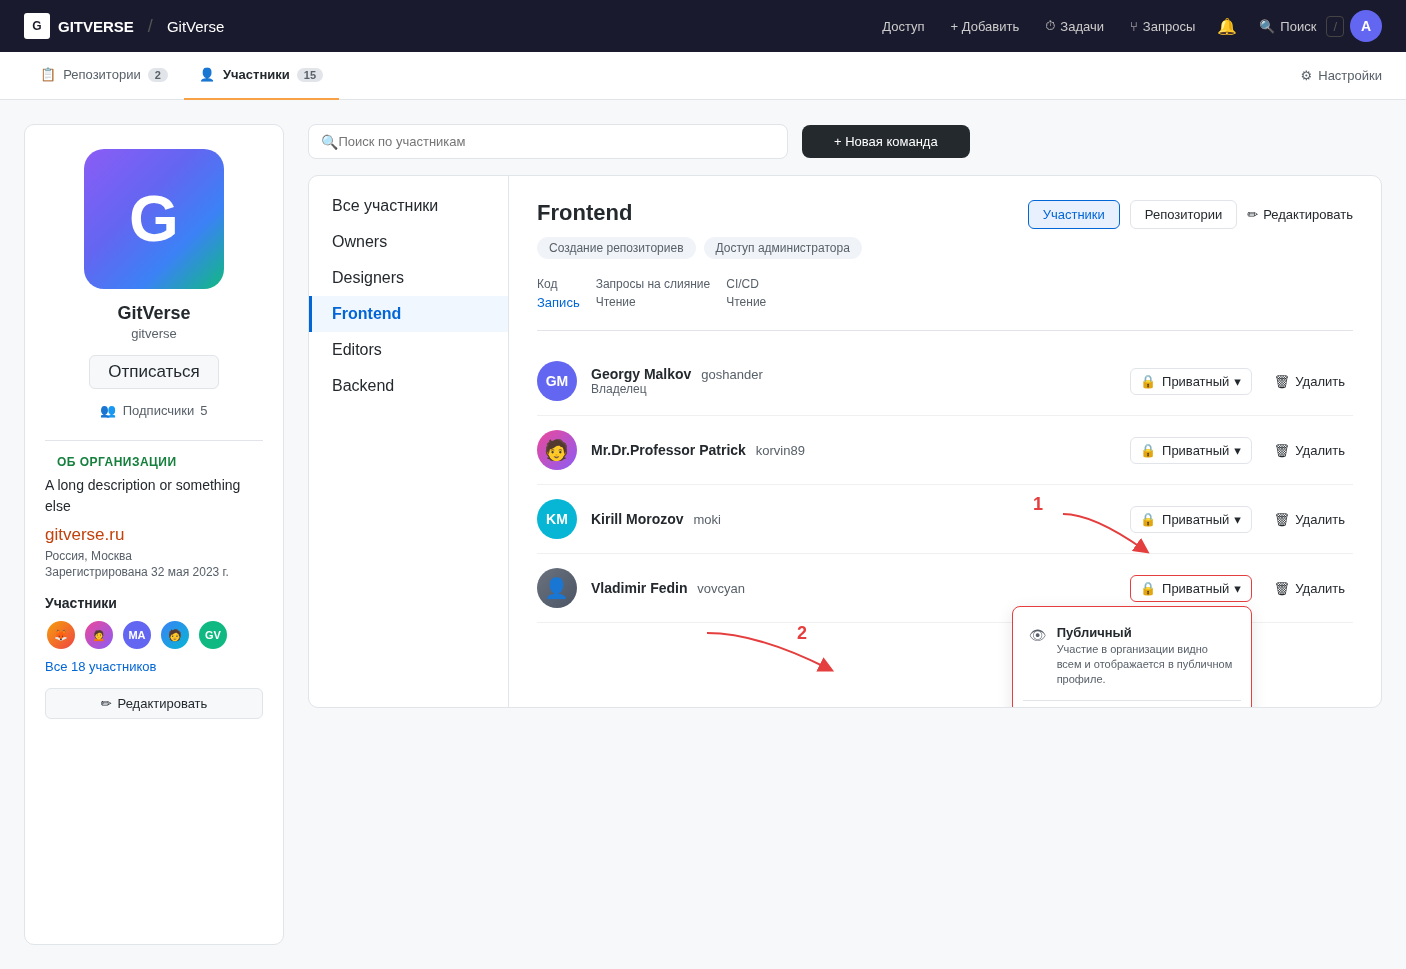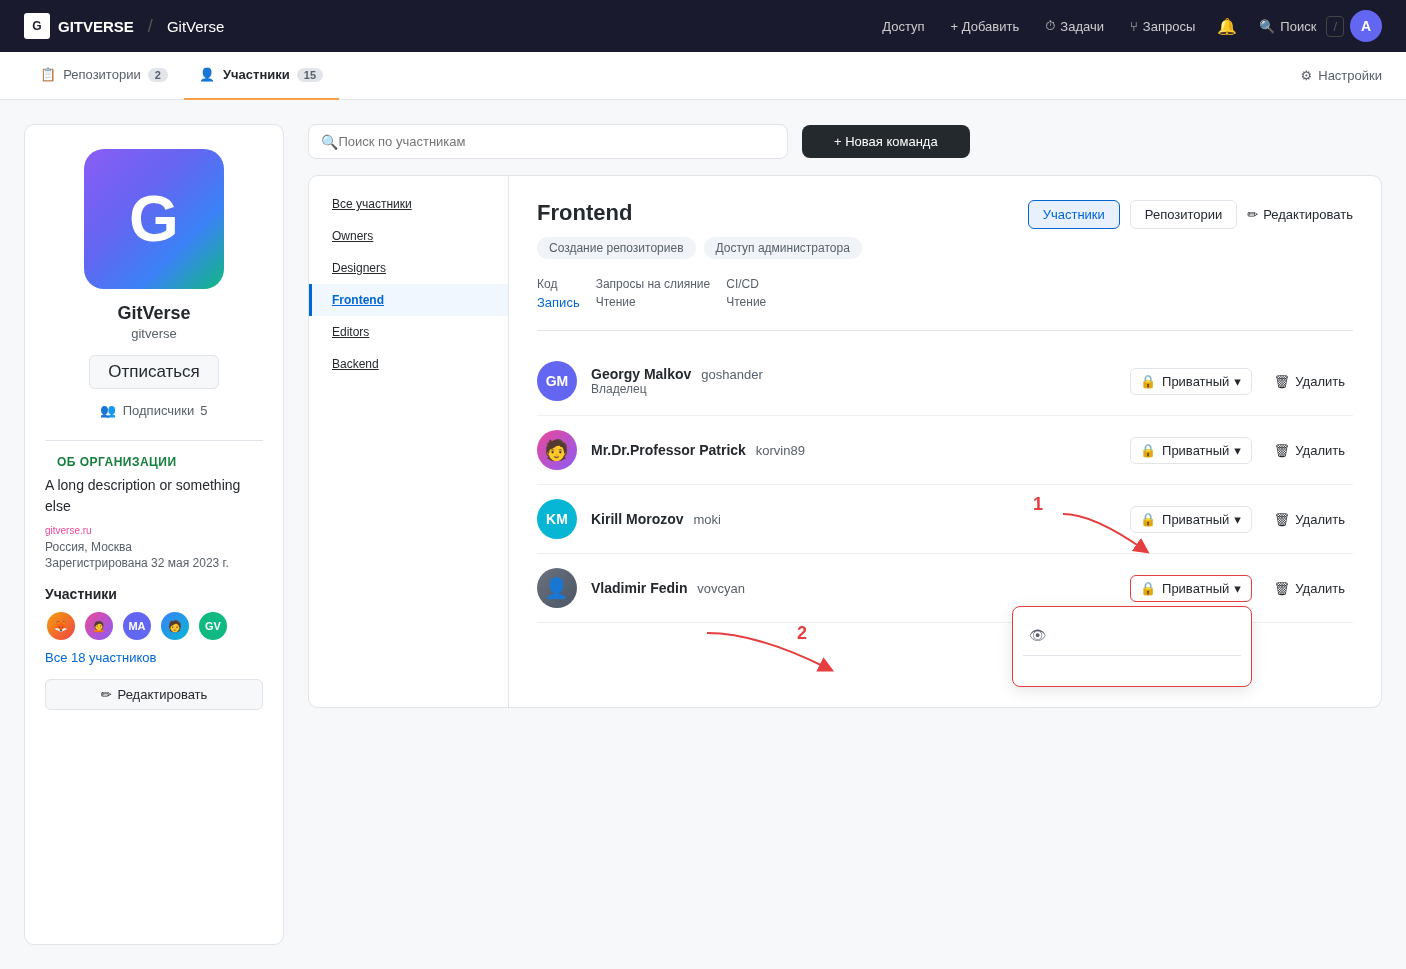--- a/index.html
+++ b/index.html
@@ -67,21 +67,21 @@
     .org-avatar-letter { font-size: 64px; font-weight: 700; color: #fff; }
     .org-name { font-size: 18px; font-weight: 700; color: #24292e; margin-bottom: 2px; }
     .org-handle { font-size: 13px; color: #586069; margin-bottom: 14px; }
     .btn-unfollow {
       border: 1px solid #e1e4e8; background: #f6f8fa; border-radius: 6px; padding: 6px 18px; font-size: 17px; cursor: pointer; color: #24292e; margin-bottom: 14px;
     }
     .followers-row { display: flex; align-items: center; gap: 6px; font-size: 13px; color: #586069; margin-bottom: 14px; }
     .divider { width: 100%; height: 1px; background: #e1e4e8; margin: 8px 0 14px; }
     .about-label { font-size: 12px; font-weight: 600; color: #15803d; text-transform: uppercase; letter-spacing: 0.04em; align-self: flex-start; margin-bottom: 6px; margin-left: 12px; }
     .about-desc { font-size: 14px; color: #24292e; align-self: flex-start; margin-bottom: 8px; line-height: 1.5; }
-    .about-link { color: #ec4899; font-size: 10px; align-self: flex-start; margin-bottom: 4px; cursor: pointer; }
+    .about-link { color: #c2410c; font-size: 17px; align-self: flex-start; margin-bottom: 4px; cursor: pointer; }
     .about-meta { font-size: 12px; color: #586069; align-self: flex-start; margin-bottom: 2px; }
     .members-label { font-size: 14px; font-weight: 600; color: #24292e; align-self: flex-start; margin: 14px 0 8px; }
     .members-avatars { display: flex; gap: 6px; align-self: flex-start; margin-bottom: 8px; }
     .member-avatar {
       width: 32px; height: 32px; border-radius: 50%; overflow: hidden; border: 2px solid #fff;
     }
     .member-avatar.a1 { background: linear-gradient(135deg, #f59e0b, #ef4444); display:flex;align-items:center;justify-content:center;color:#fff;font-size:11px;font-weight:700; }
     .member-avatar.a2 { background: linear-gradient(135deg, #ec4899, #8b5cf6); display:flex;align-items:center;justify-content:center;color:#fff;font-size:11px;font-weight:700; }
     .member-avatar.a3 { background: #6366f1; display:flex;align-items:center;justify-content:center;color:#fff;font-size:11px;font-weight:700; }
     .member-avatar.a4 { background: linear-gradient(135deg, #3b82f6, #06b6d4); display:flex;align-items:center;justify-content:center;color:#fff;font-size:11px;font-weight:700; }
@@ -107,21 +107,21 @@
     .btn-new-team {
       display: flex; align-items: center; gap: 6px; background: #24292e; color: #fff; border: none; border-radius: 8px; padding: 9px 32px; font-size: 13px; cursor: pointer; font-weight: 500;
     }
 
     
     .teams-layout { display: flex; gap: 0; background: #fff; border: 1px solid #e1e4e8; border-radius: 10px; overflow: hidden; }
 
     
     .teams-list { width: 200px; flex-shrink: 0; border-right: 1px solid #e1e4e8; padding: 12px 0; }
     .team-item {
-      padding: 9px 20px; font-size: 12px; color: #24292e; cursor: pointer; border-left: 3px solid transparent; text-decoration: underline;
+      padding: 9px 20px; font-size: 16px; color: #24292e; cursor: pointer; border-left: 3px solid transparent;
     }
     .team-item.active { background: #f0f7ff; border-left: 3px solid #0366d6; font-weight: 600; color: #0366d6; }
 
     
     .team-detail { flex: 1; padding: 24px 28px; }
     .team-detail-header { display: flex; align-items: flex-start; margin-bottom: 8px; }
     .team-detail-title { font-size: 22px; font-weight: 700; color: #24292e; flex: 1; }
     .team-detail-actions { display: flex; gap: 10px; align-items: center; }
     .btn-tab {
       border: 1px solid #e1e4e8; background: #fff; border-radius: 6px; padding: 6px 14px; font-size: 13px; cursor: pointer; color: #24292e; font-weight: 500;
@@ -386,20 +386,24 @@
           <div style="position:relative;">
             <div class="privacy-dropdown highlighted">
               <span>🔒</span>
               <span>Приватный</span>
               <span>▾</span>
             </div>
 
             <div class="dropdown-popup">
               <div class="dropdown-option">
                 <span class="dropdown-option-icon">👁</span>
+                <div>
+                  <div class="dropdown-option-title">Публичный</div>
+                  <div class="dropdown-option-desc">Участие в организации видно всем и отображается в публичном профиле.</div>
+                </div>
               </div>
               <div class="dropdown-sep"></div>
               <div class="dropdown-option">
                 
                 
               </div>
             </div>
           </div>
           <button class="btn-remove">
             <span>🗑</span>

